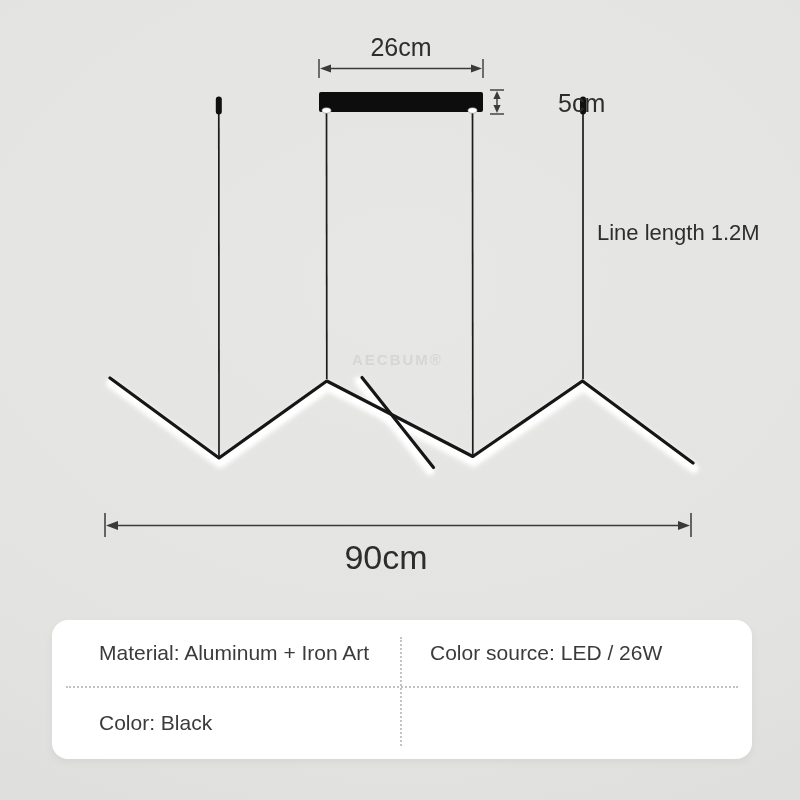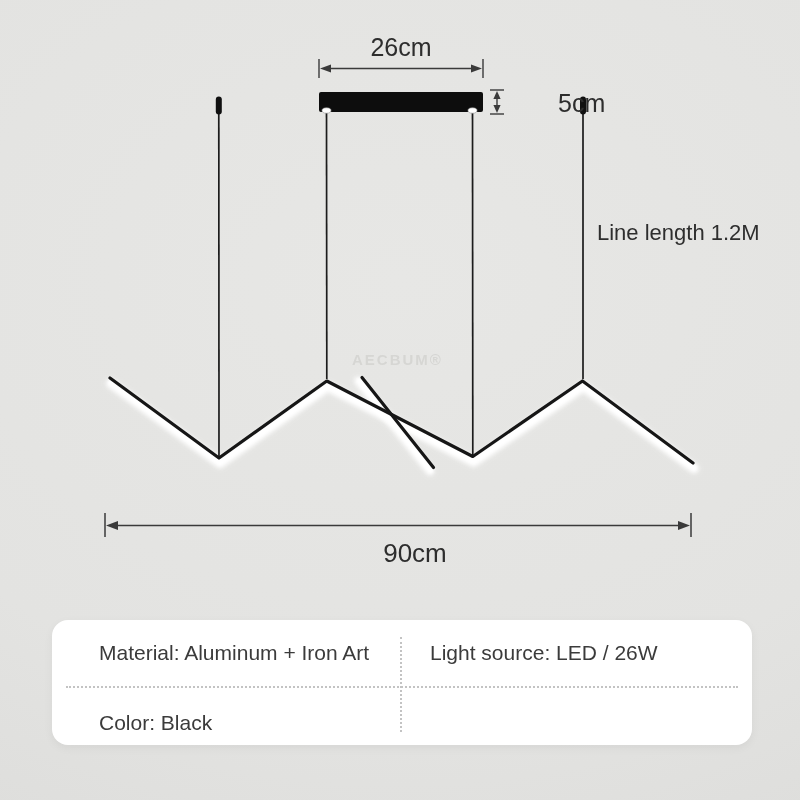--- a/index.html
+++ b/index.html
@@ -9,32 +9,32 @@
     background:radial-gradient(120% 90% at 50% 35%, #e7e7e5 0%, #e3e3e1 60%, #dbdbd9 100%);
   }
   .stage{position:relative;width:800px;height:800px;}
   .stage svg{position:absolute;left:0;top:0;}
 
   .dim-label{
     position:absolute;color:#2d2d2d;white-space:nowrap;
   }
   .l26{left:319px;top:33px;width:164px;text-align:center;font-size:25px;}
   .l5{left:510px;top:89px;font-size:25px;margin-left:48px;}
-  .l90{left:122px;top:538px;width:586px;text-align:center;font-size:26px;}
+  .l90{left:93px;top:538px;width:586px;text-align:center;font-size:34px;}
   .note{
     position:absolute;left:597px;top:219px;font-size:22px;line-height:28px;
     color:#2e2e2e;white-space:nowrap;text-align:right;
   }
   .watermark{
     position:absolute;left:352px;top:351px;font-size:15px;letter-spacing:2px;
     color:#c9c9c6;opacity:.55;font-weight:bold;white-space:nowrap;
   }
 
   .spec-card{
-    position:absolute;left:52px;top:620px;width:700px;height:125px;
+    position:absolute;left:52px;top:620px;width:700px;height:139px;
     background:#ffffff;border-radius:16px;
     box-shadow:0 3px 10px rgba(0,0,0,.05);
   }
   .spec-grid{
     position:absolute;inset:0;display:grid;
     grid-template-columns:348px 352px;
     grid-template-rows:66px 73px;
   }
   .cell{
     display:flex;align-items:center;
@@ -129,20 +129,20 @@
     <div>Line length 1.2M</div>
   </div>
 
   <div class="dim-label l90">90cm</div>
 
   <div class="watermark">AECBUM®</div>
 
   <div class="spec-card">
     <div class="spec-grid">
       <div class="cell colL">Material: Aluminum + Iron Art</div>
-      <div class="cell colR">Light source: LED / 26W</div>
+      <div class="cell colR">Color source: LED / 26W</div>
       <div class="cell colL">Color: Black</div>
     </div>
     <div class="v-divider"></div>
     <div class="h-divider"></div>
   </div>
 
 </div>
 
 </body></html>

